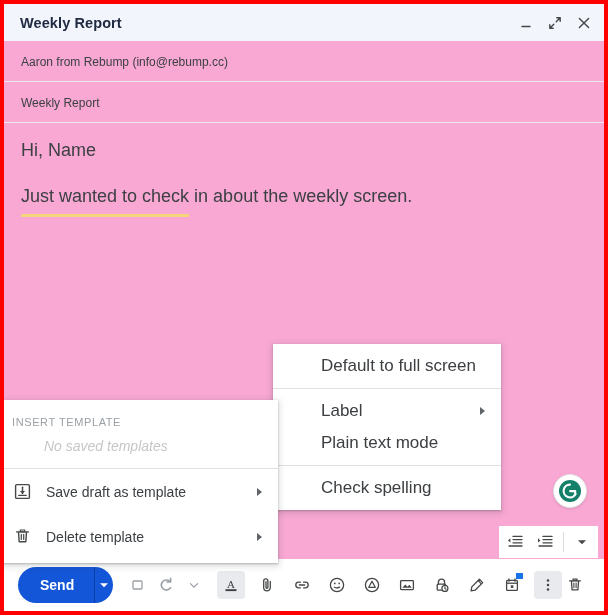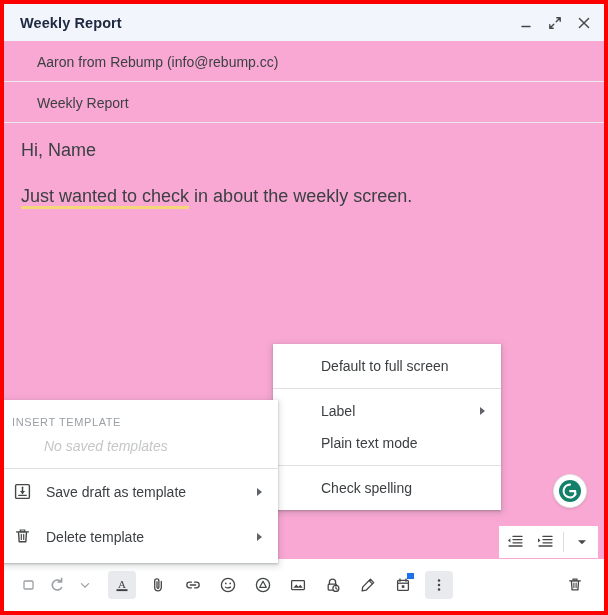--- a/index.html
+++ b/index.html
@@ -77,42 +77,42 @@
     width: 100%;
     height: 40px;
     box-sizing: border-box;
     border-bottom: 1px solid #e8eaed;
     display: flex;
     align-items: center;
   }
   #row-recipient { top: 38px; }
   #row-subject   { top: 79px; }
   .field-row .val {
-    margin-left: 33px;
-    font-size: 14px;
+    margin-left: 17px;
+    font-size: 12px;
     color: #3c4043;
   }
 
   
   #body-area {
     position: absolute;
     left: 0;
     top: 120px;
     width: 100%;
     bottom: 52px;
     padding: 13px 17px 0 17px;
     box-sizing: border-box;
     font-size: 18px;
     color: #3c4043;
     line-height: 1.45;
   }
   #body-area p { margin: 0 0 20px 0; }
   .gm-underline {
     border-bottom: 3px solid #f4d67a;
-    padding-bottom: 0px;
+    padding-bottom: 8px;
   }
 
   
   #grammarly {
     position: absolute;
     right: 17px;
     top: 470px;
     width: 32px;
     height: 32px;
     border-radius: 50%;
@@ -235,21 +235,21 @@
     background: #ffffff;
     box-shadow: 0 2px 6px 2px rgba(60,64,67,0.15), 0 1px 2px rgba(60,64,67,0.3);
     z-index: 20;
     padding: 6px 0 6px 0;
   }
   .ctx-item {
     height: 32px;
     display: flex;
     align-items: center;
     padding: 0 14px 0 48px;
-    font-size: 14px;
+    font-size: 17px;
     color: #3c4043;
     cursor: pointer;
     box-sizing: border-box;
   }
   .ctx-item.hl { background: #eeeeee; }
   .ctx-item .arrow {
     margin-left: auto;
     color: #5f6368;
     font-size: 9px;
     line-height: 1;
@@ -379,20 +379,29 @@
       </span>
       <span class="sep"></span>
       <span class="ic">
         <svg width="14" height="14" viewBox="0 0 14 14">
             <path d="M3 5.2l4 4 4-4z" fill="#444746"></path>
           </svg>
       </span>
     </div>
 
     <div id="bottombar">
+      <div id="send-group">
+        <div id="send-btn">Send</div>
+        <div id="send-divider"></div>
+        <div id="send-caret">
+          <svg width="12" height="12" viewBox="0 0 12 12">
+              <path d="M2 4.3l4 4 4-4z" fill="#ffffff"></path>
+            </svg>
+        </div>
+      </div>
 
       <div id="undo-group">
         <span class="tb-ic">
           <svg width="16" height="16" viewBox="0 0 16 16">
               <rect x="3" y="4" width="9" height="8" rx="1" stroke="#9aa0a6" stroke-width="1.3" fill="none"></rect>
             </svg>
         </span>
         <span class="tb-ic">
           <svg width="18" height="18" viewBox="0 0 18 18">
             <path d="M13.6 11.6A5 5 0 1 1 12.6 5.2" stroke="#9aa0a6" stroke-width="1.6" fill="none" stroke-linecap="round"></path>

